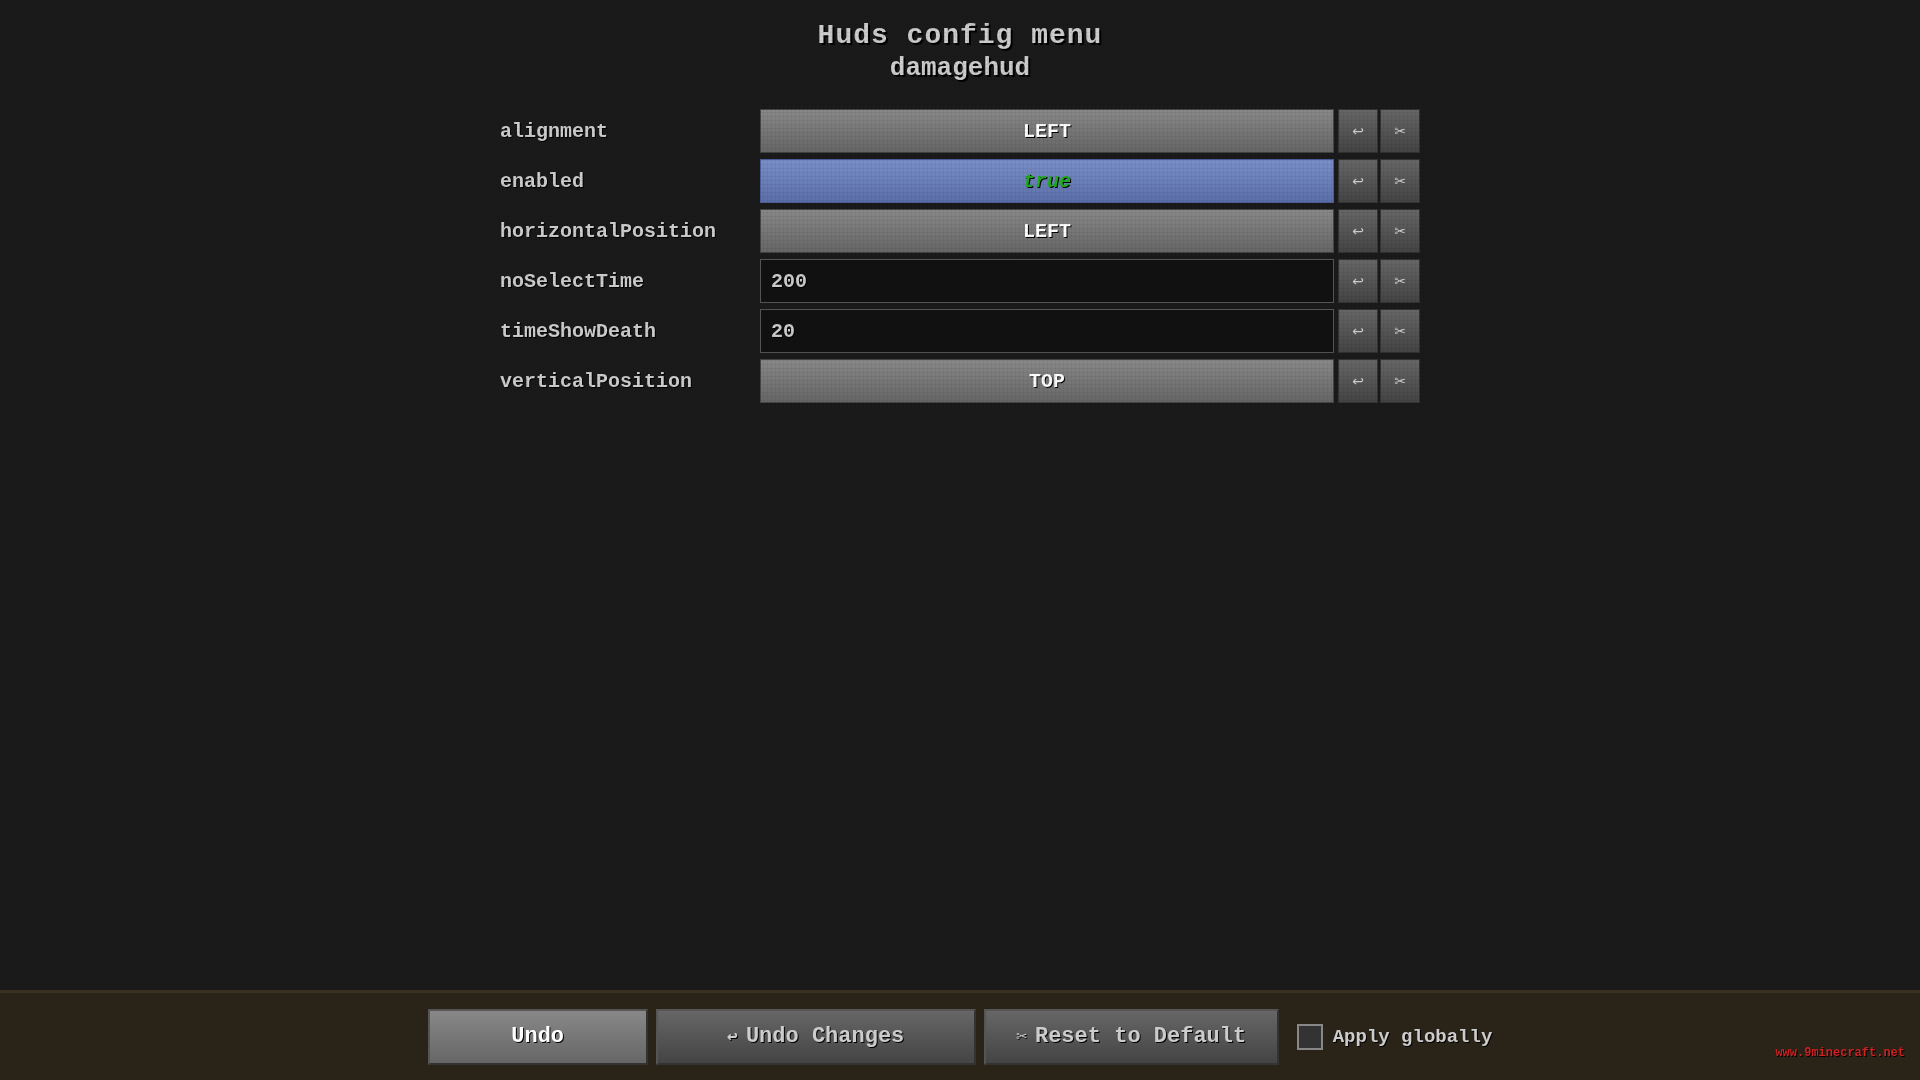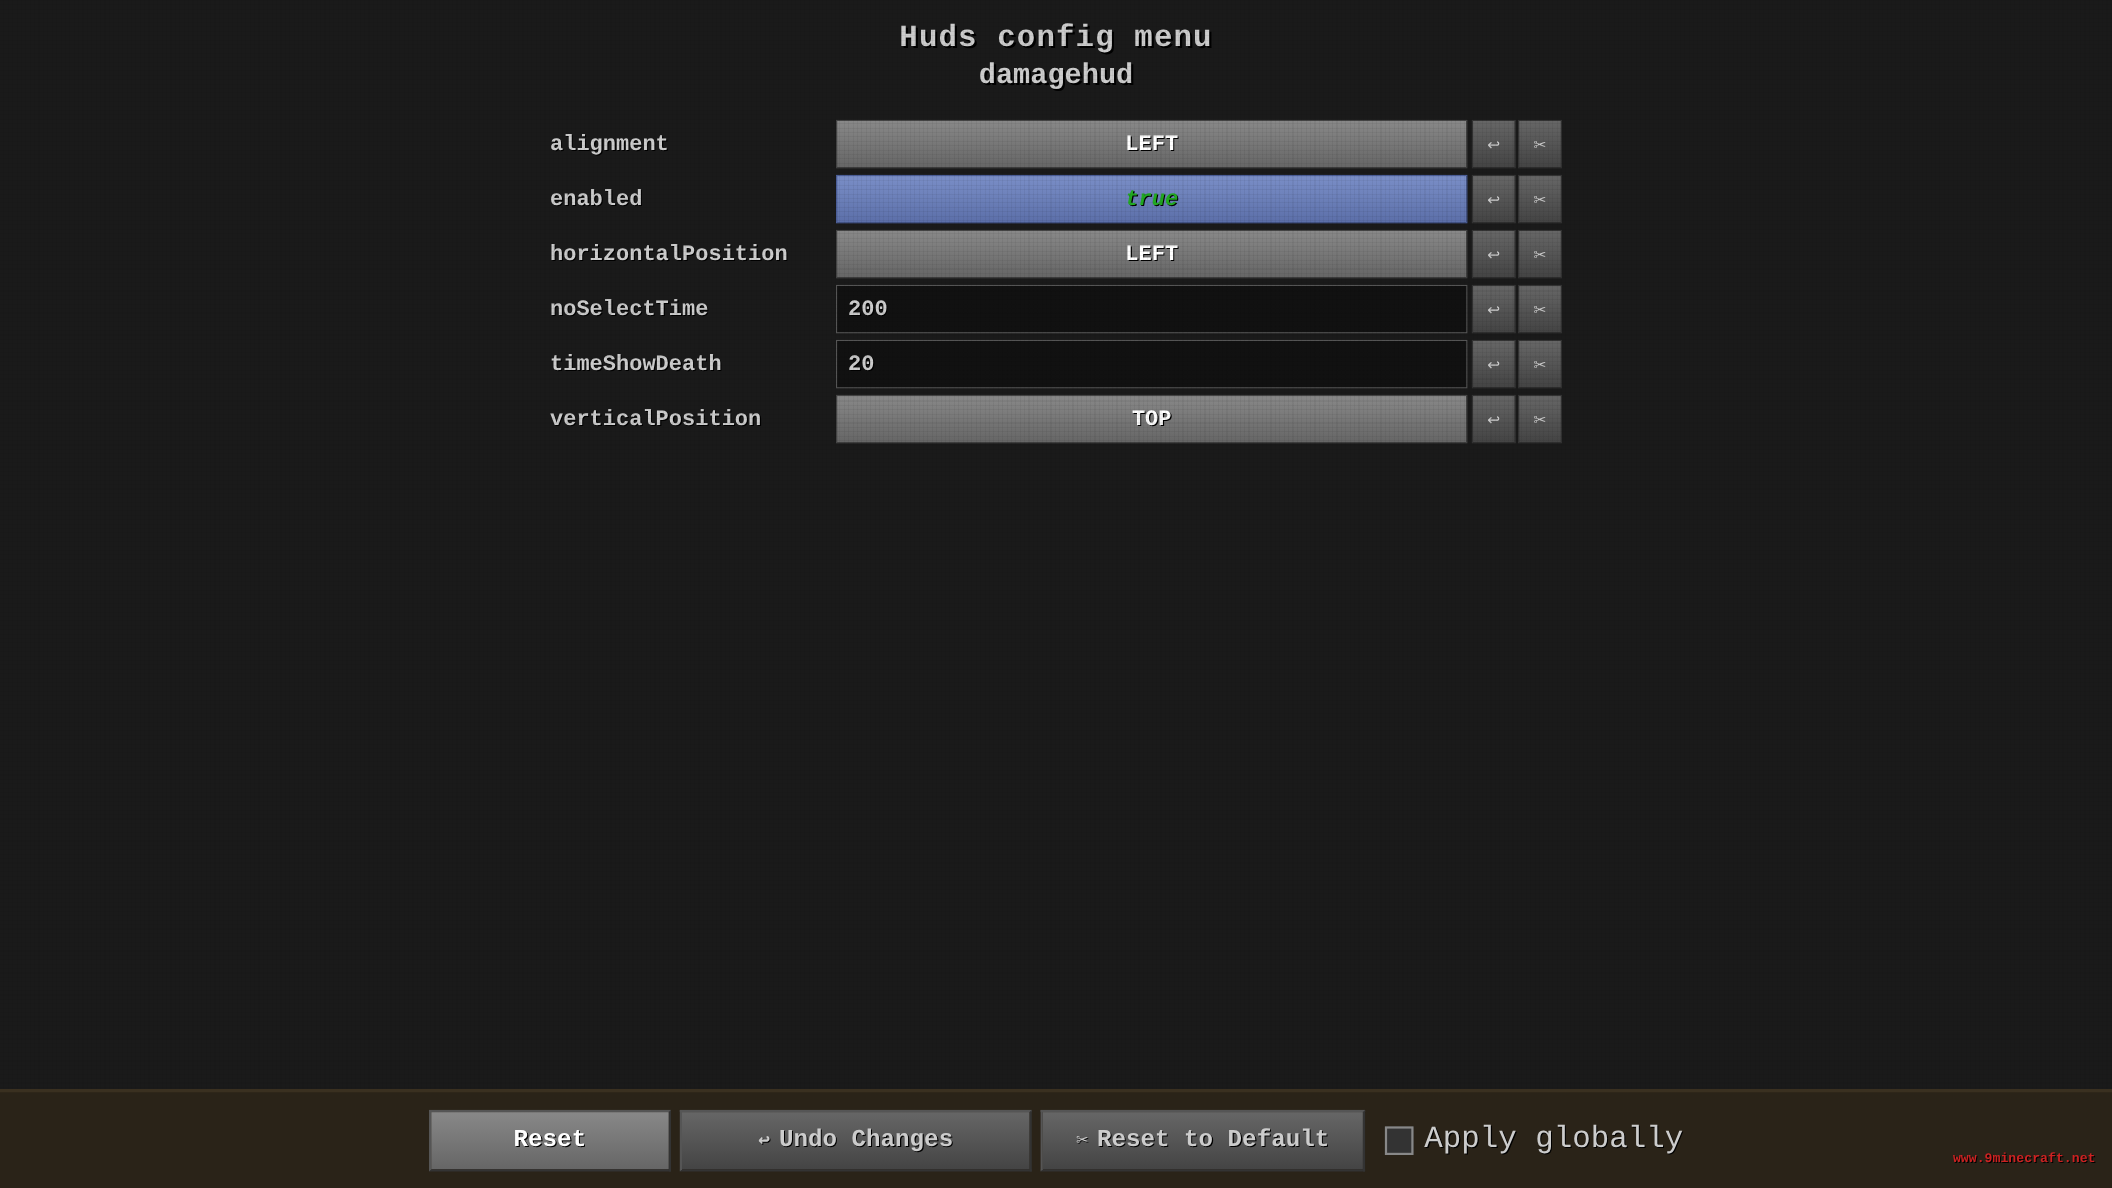--- a/index.html
+++ b/index.html
@@ -199,22 +199,22 @@
       width: 26px;
       height: 26px;
       background: #333;
       border: 2px solid #888;
       cursor: pointer;
       flex-shrink: 0;
     }
 
     .apply-globally-label {
       color: #cccccc;
-      font-size: 28px;
-      font-weight: normal;
+      font-size: 19px;
+      font-weight: bold;
       text-shadow: 1px 1px 0px #000;
       white-space: nowrap;
     }
 
     .watermark {
       position: absolute;
       bottom: 20px;
       right: 15px;
       color: #cc2222;
       font-size: 12px;
@@ -290,21 +290,21 @@
       <div class="setting-label">verticalPosition</div>
       <div class="setting-control dropdown">TOP</div>
       <div class="action-buttons">
         <button class="action-btn">↩</button>
         <button class="action-btn">✂</button>
       </div>
     </div>
   </div>
 
 <div class="bottom-bar">
-  <button class="bottom-btn btn-done">Reset</button>
+  <button class="bottom-btn btn-done">Undo</button>
   <button class="bottom-btn btn-undo">
     <span class="undo-icon"></span>
     <span>Undo Changes</span>
   </button>
   <button class="bottom-btn btn-reset">
     <span class="scissors-icon"></span>
     <span>Reset to Default</span>
   </button>
   <div class="apply-globally-container">
     <div class="checkbox"></div>

